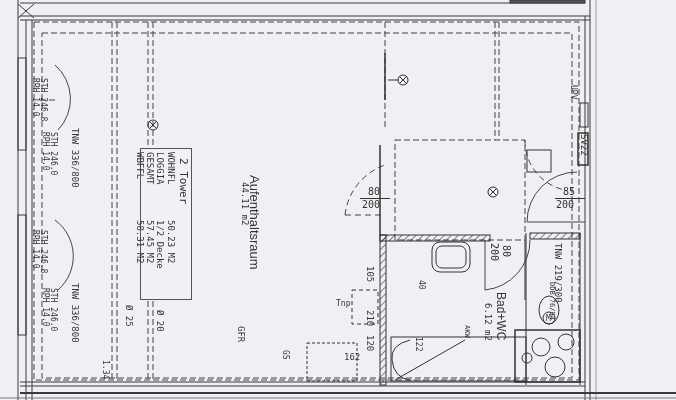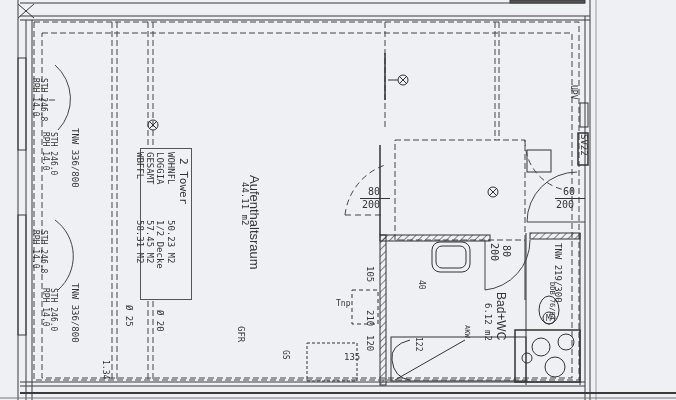--- a/index.html
+++ b/index.html
@@ -158,34 +158,34 @@
 <div class="lbl rot90" style="left:58px; top:132px; font-size:8px;">STH 246.0</div>
 <div class="lbl rot90" style="left:50px; top:132px; font-size:8px;">RPH 14.0</div>
 <div class="lbl rot90" style="left:48px; top:230px; font-size:8px;">STH 246.8</div>
 <div class="lbl rot90" style="left:40px; top:230px; font-size:8px;">RPH 14.0</div>
 <div class="lbl rot90" style="left:58px; top:288px; font-size:8px;">STH 246.0</div>
 <div class="lbl rot90" style="left:50px; top:288px; font-size:8px;">RPH 14.0</div>
 
 <div class="lbl" style="left:368px; top:186px; font-size:10px;">80</div>
 <div style="position:absolute; left:360px; top:198px; width:30px; border-top:1px solid #333;"></div>
 <div class="lbl" style="left:362px; top:199px; font-size:10px;">200</div>
-<div class="lbl" style="left:563px; top:186px; font-size:10px;">60</div>
+<div class="lbl" style="left:563px; top:186px; font-size:10px;">85</div>
 <div style="position:absolute; left:555px; top:198px; width:30px; border-top:1px solid #333;"></div>
 <div class="lbl" style="left:556px; top:199px; font-size:10px;">200</div>
 <div class="lbl rot90" style="left:512px; top:245px; font-size:10px;">80</div>
 <div class="lbl rot90" style="left:500px; top:243px; font-size:10px;">200</div>
 
 <div class="lbl rot90" style="left:165px; top:310px; font-size:9px;">Ø 20</div>
 <div class="lbl rot90" style="left:134px; top:305px; font-size:9px;">Ø 25</div>
 <div class="lbl rot90" style="left:375px; top:266px; font-size:9px;">105</div>
 <div class="lbl rot90" style="left:426px; top:280px; font-size:8px;">40</div>
 <div class="lbl rot90" style="left:375px; top:310px; font-size:9px;">210</div>
 <div class="lbl rot90" style="left:375px; top:335px; font-size:9px;">120</div>
 <div class="lbl rot90" style="left:423px; top:337px; font-size:8px;">122</div>
-<div class="lbl" style="left:344px; top:352px; font-size:9px;">135</div>
+<div class="lbl" style="left:344px; top:352px; font-size:9px;">162</div>
 <div class="lbl rot90" style="left:110px; top:360px; font-size:8px;">1.34</div>
 
 <div class="lbl rot90" style="left:246px; top:326px; font-size:9px;">GFR</div>
 <div class="lbl rot90" style="left:290px; top:350px; font-size:8px;">GS</div>
 <div class="lbl rot90" style="left:589px; top:134px; font-size:9px;">SV22</div>
 <div class="lbl rot90" style="left:578px; top:85px; font-size:8px;">UPV</div>
 <div class="lbl rot90" style="left:471px; top:325px; font-size:7px;">AKW</div>
 <div class="lbl" style="left:546px; top:314px; font-size:8px;">M</div>
 <div class="lbl" style="left:336px; top:299px; font-size:8px;">Tnp</div>
 

